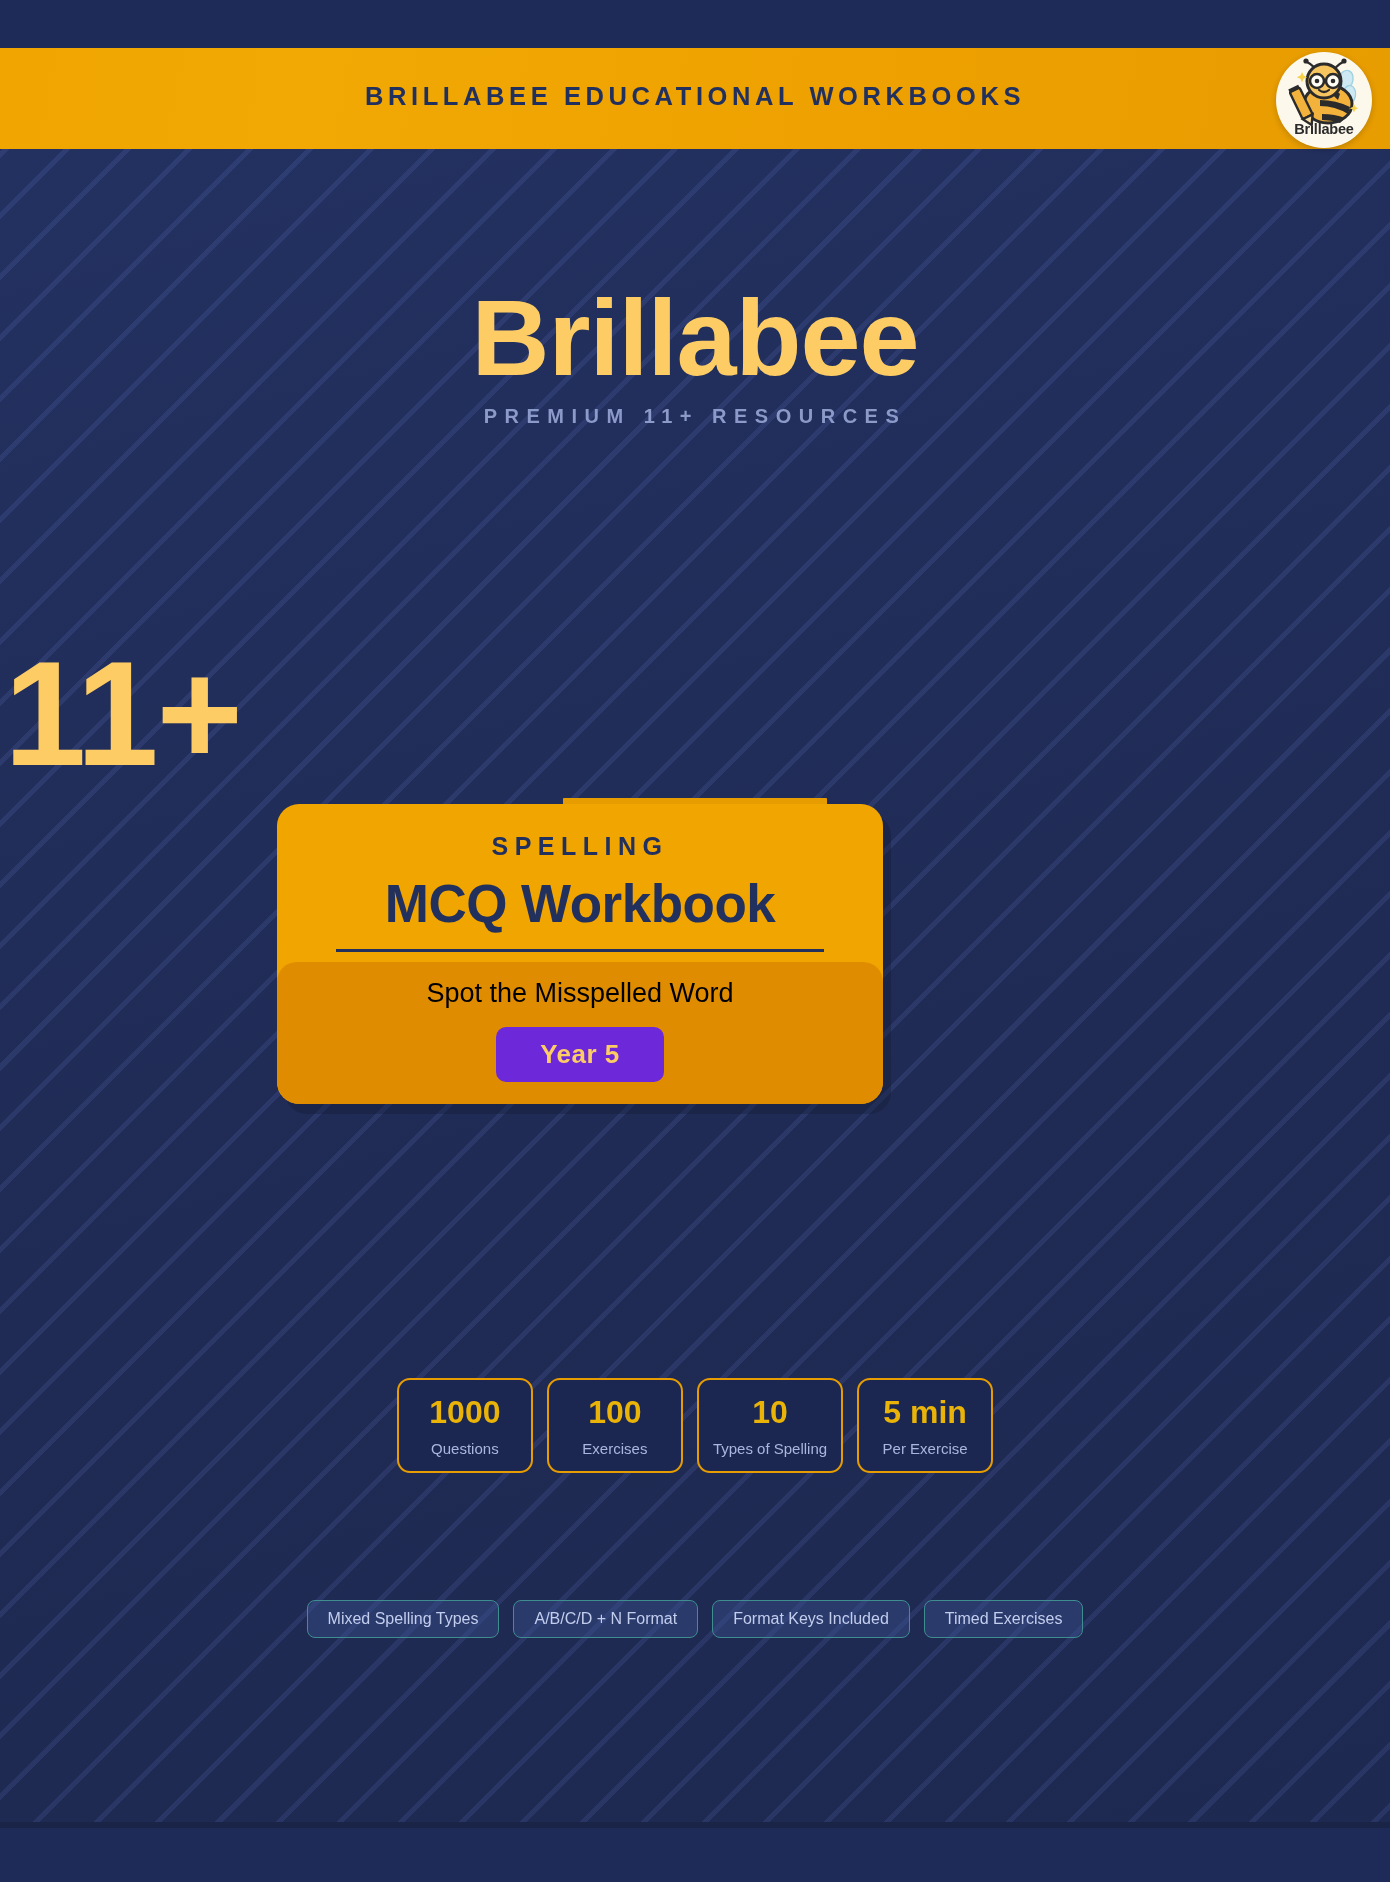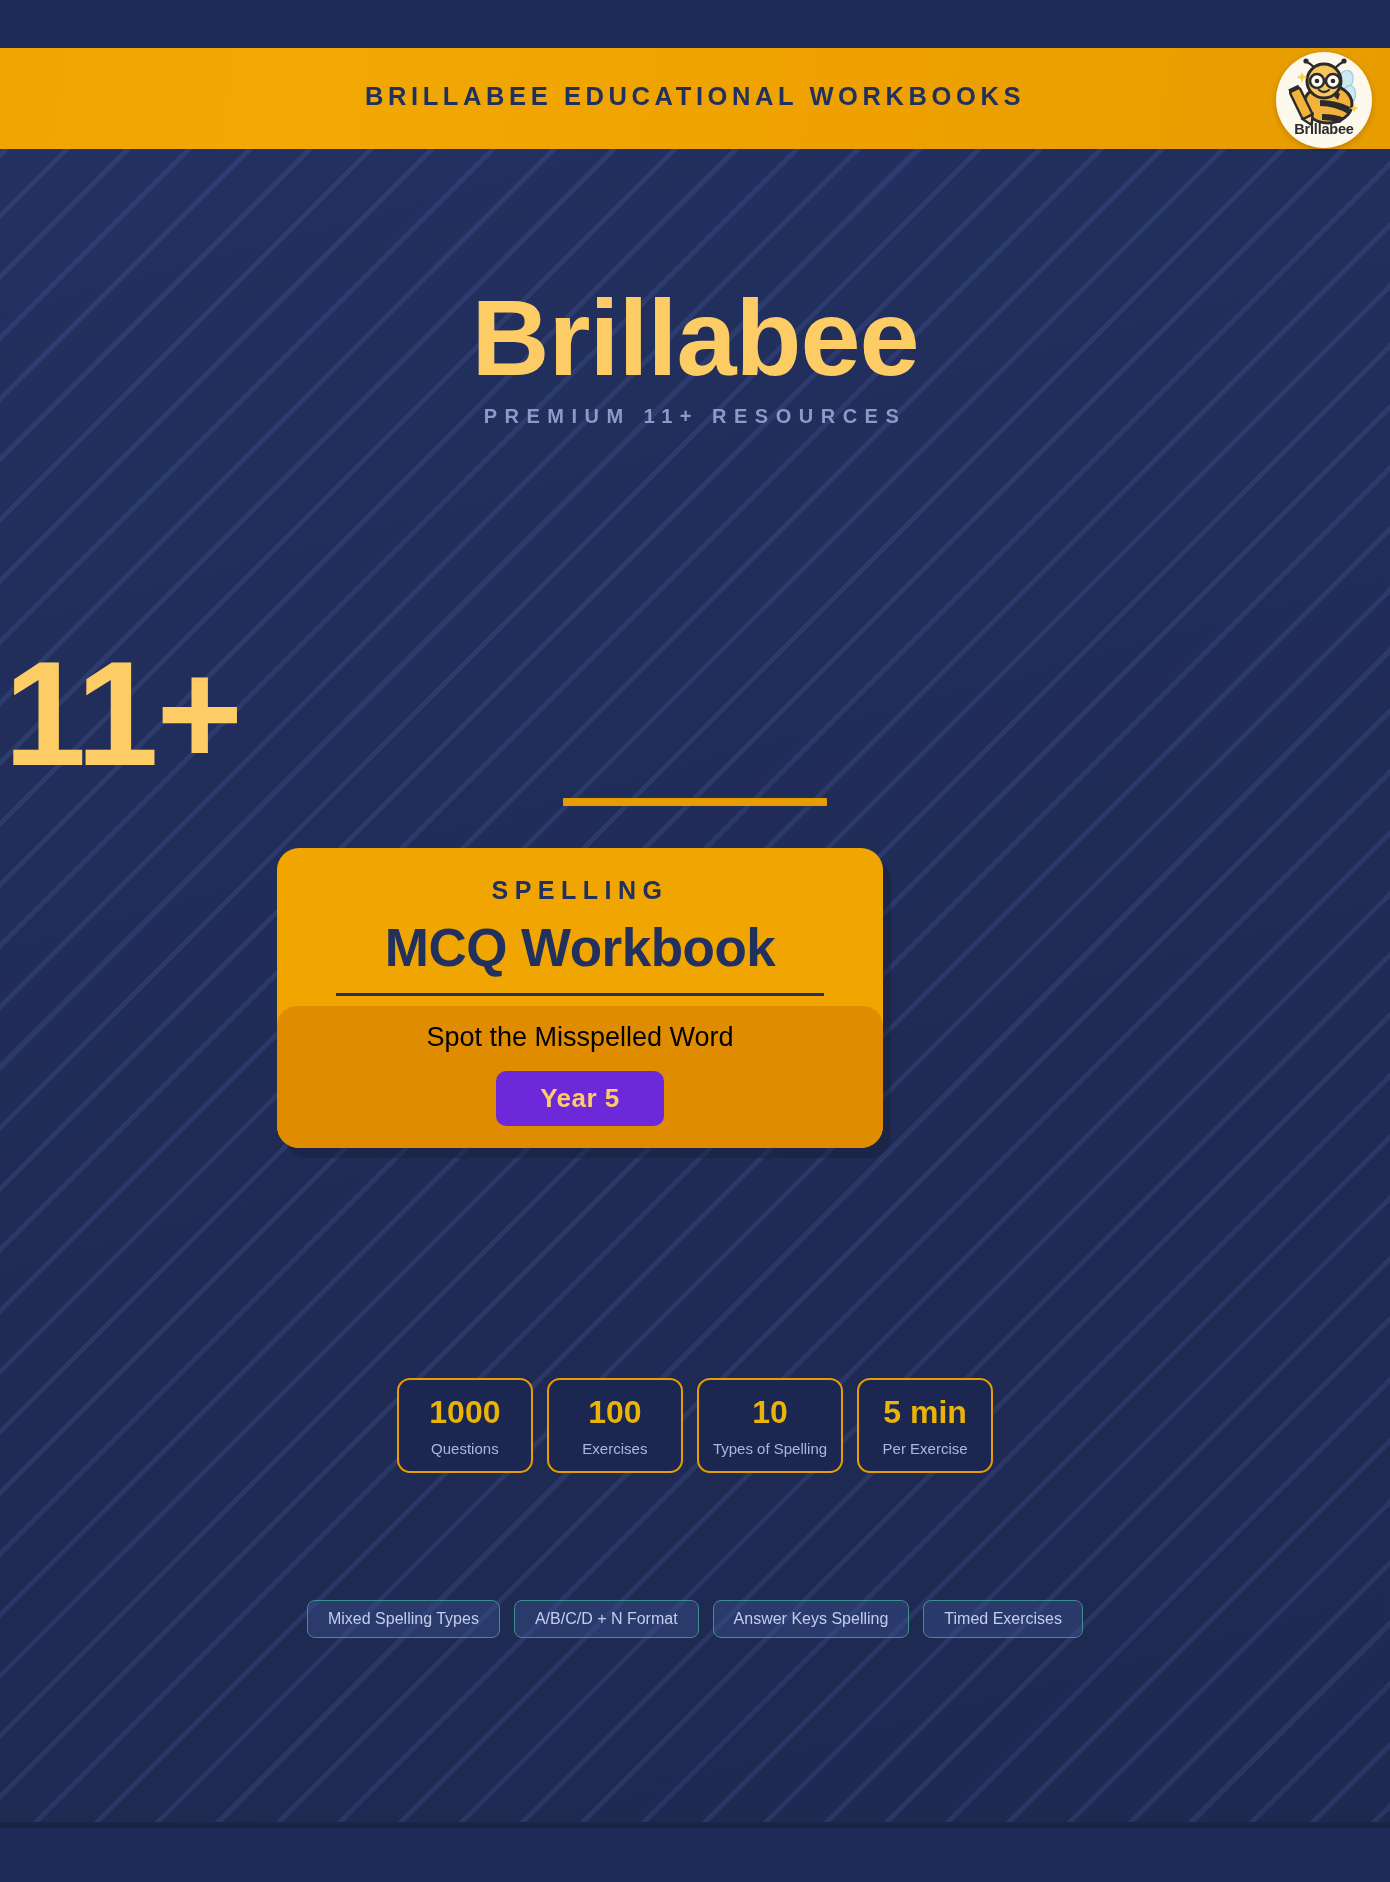--- a/index.html
+++ b/index.html
@@ -137,21 +137,21 @@
     height: 8px;
     margin: 0 auto;
     background: #e79c00;
     border-radius: 1px;
   }
 
   
   .card {
     position: absolute;
     left: 277px;
-    top: 800px;
+    top: 756px;
     width: 606px;
     border-radius: 22px;
     background: #f0a500;
     box-shadow: 8px 10px 0 rgba(16,22,46,0.30);
     overflow: hidden;
     z-index: 6;
   }
   .card-top {
     padding: 28px 34px 0 34px;
     text-align: center;
@@ -344,17 +344,17 @@
     </div>
     <div class="stat">
       <div class="stat-value">5 min</div>
       <div class="stat-label">Per Exercise</div>
     </div>
   </div>
 
   <div class="pills">
     <div class="pill">Mixed Spelling Types</div>
     <div class="pill">A/B/C/D + N Format</div>
-    <div class="pill">Answer Keys Spelling</div>
+    <div class="pill">Format Keys Included</div>
     <div class="pill">Timed Exercises</div>
   </div>
 
 </div>
 
 </body></html>

